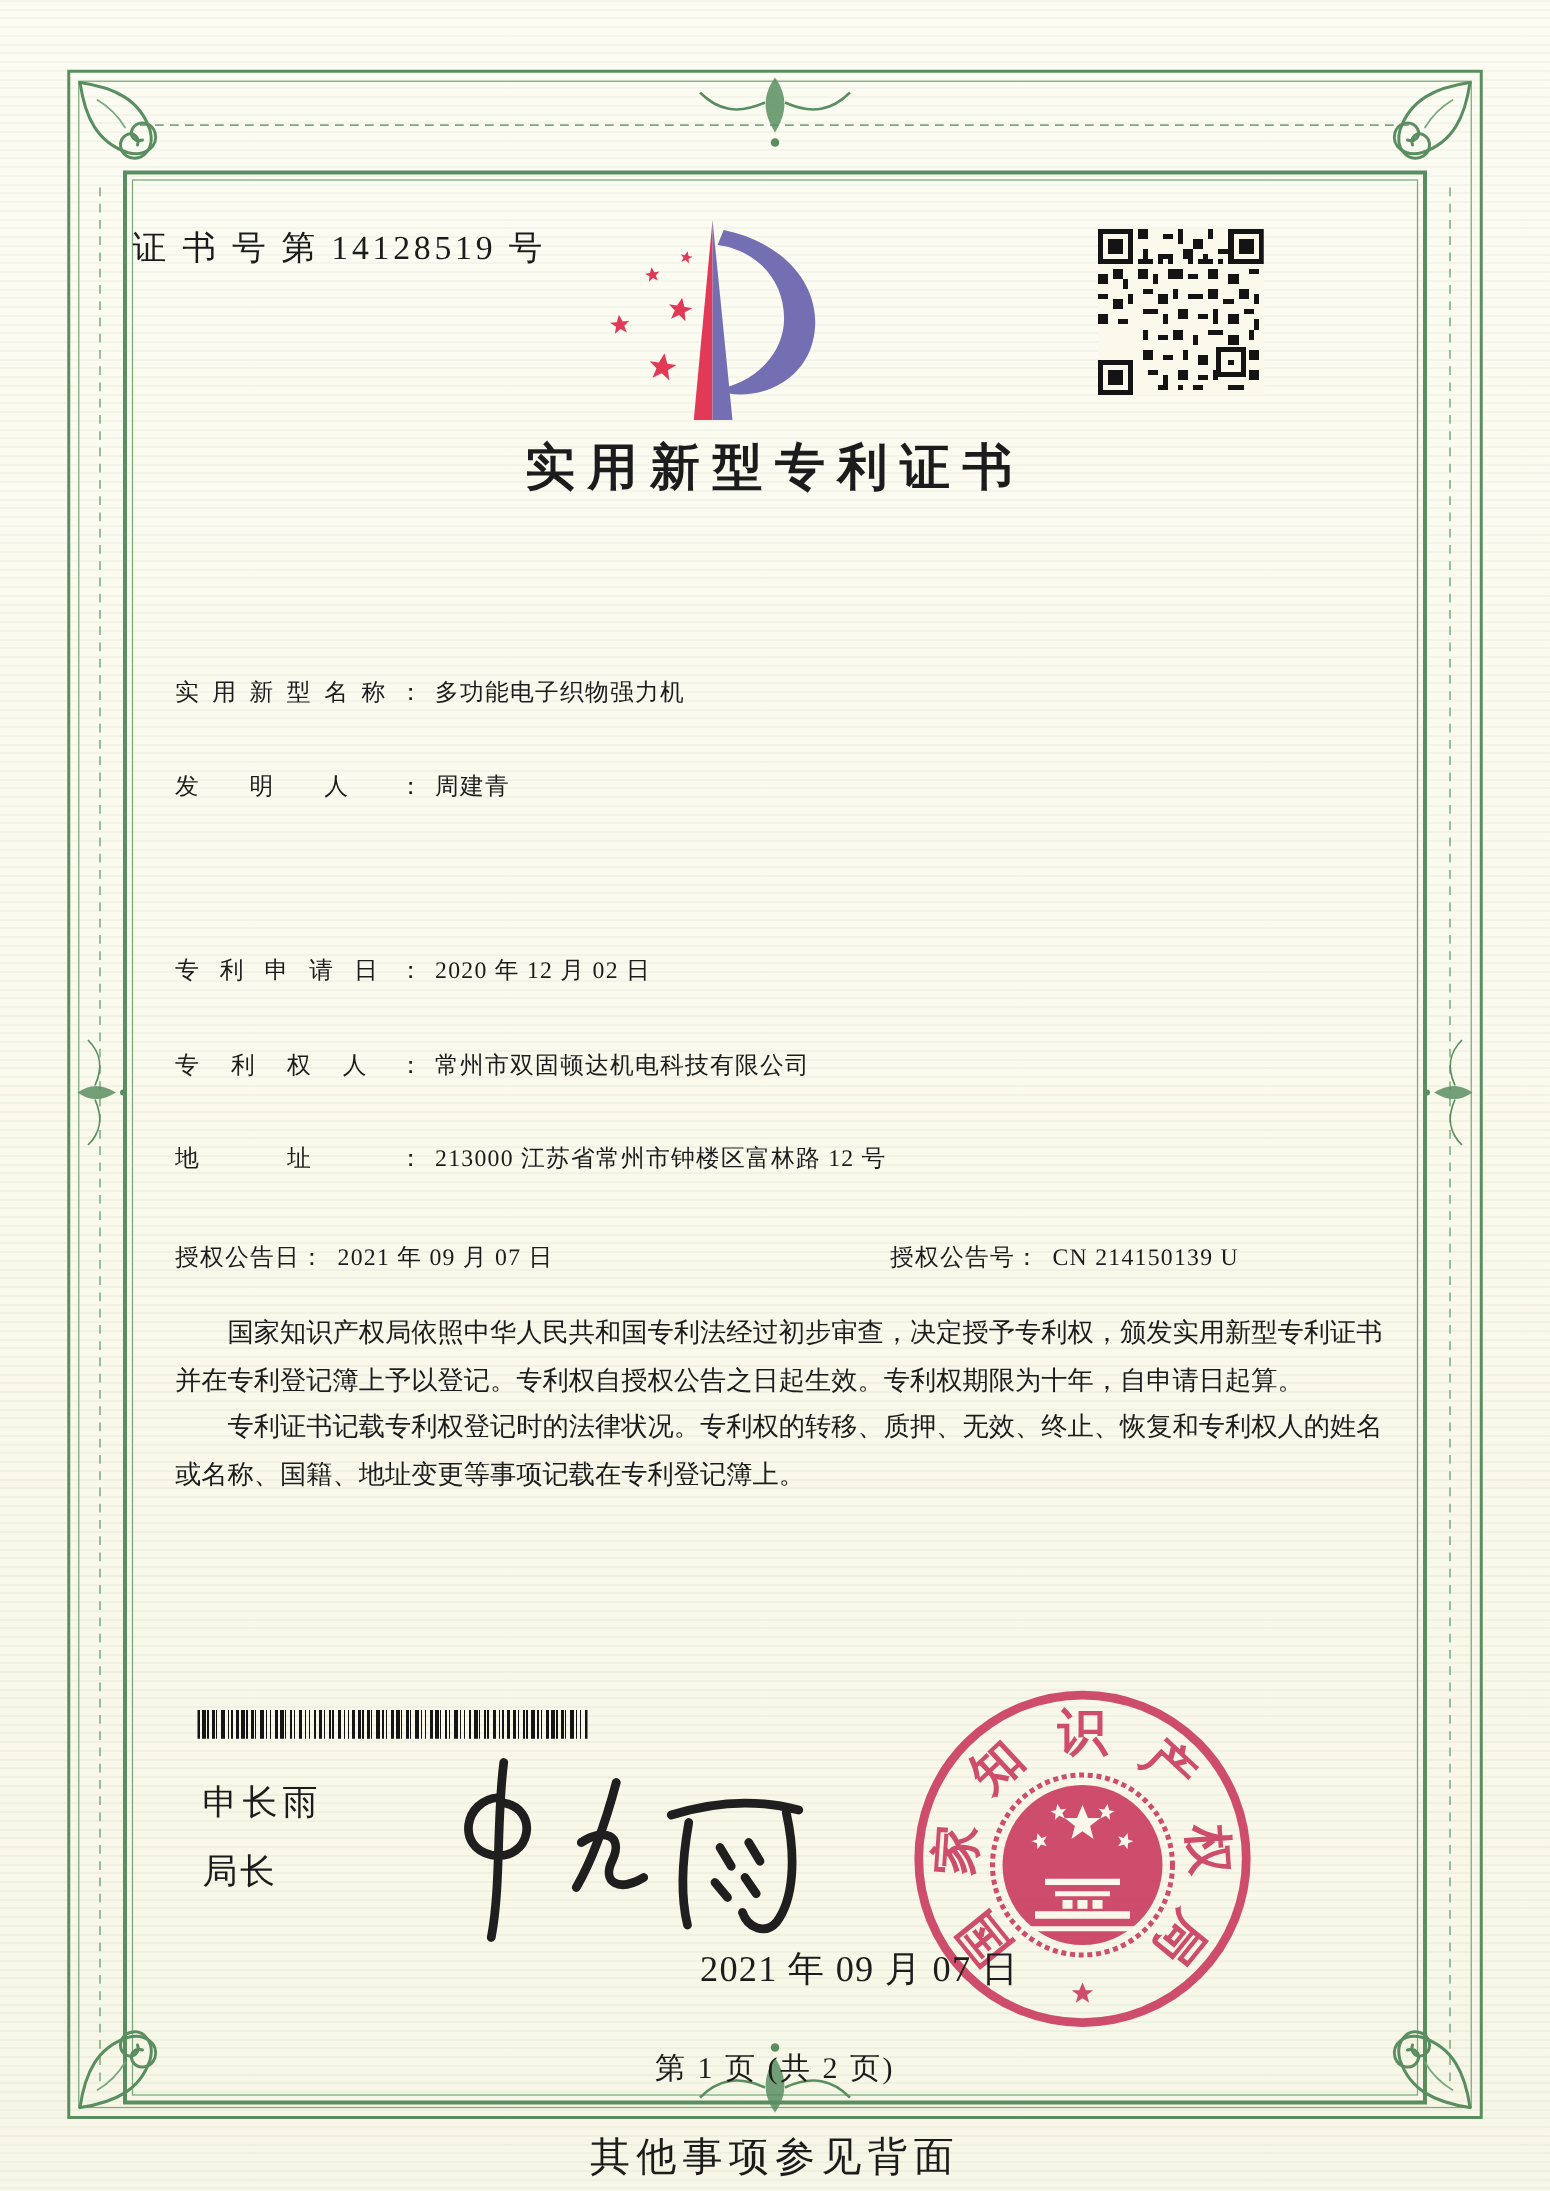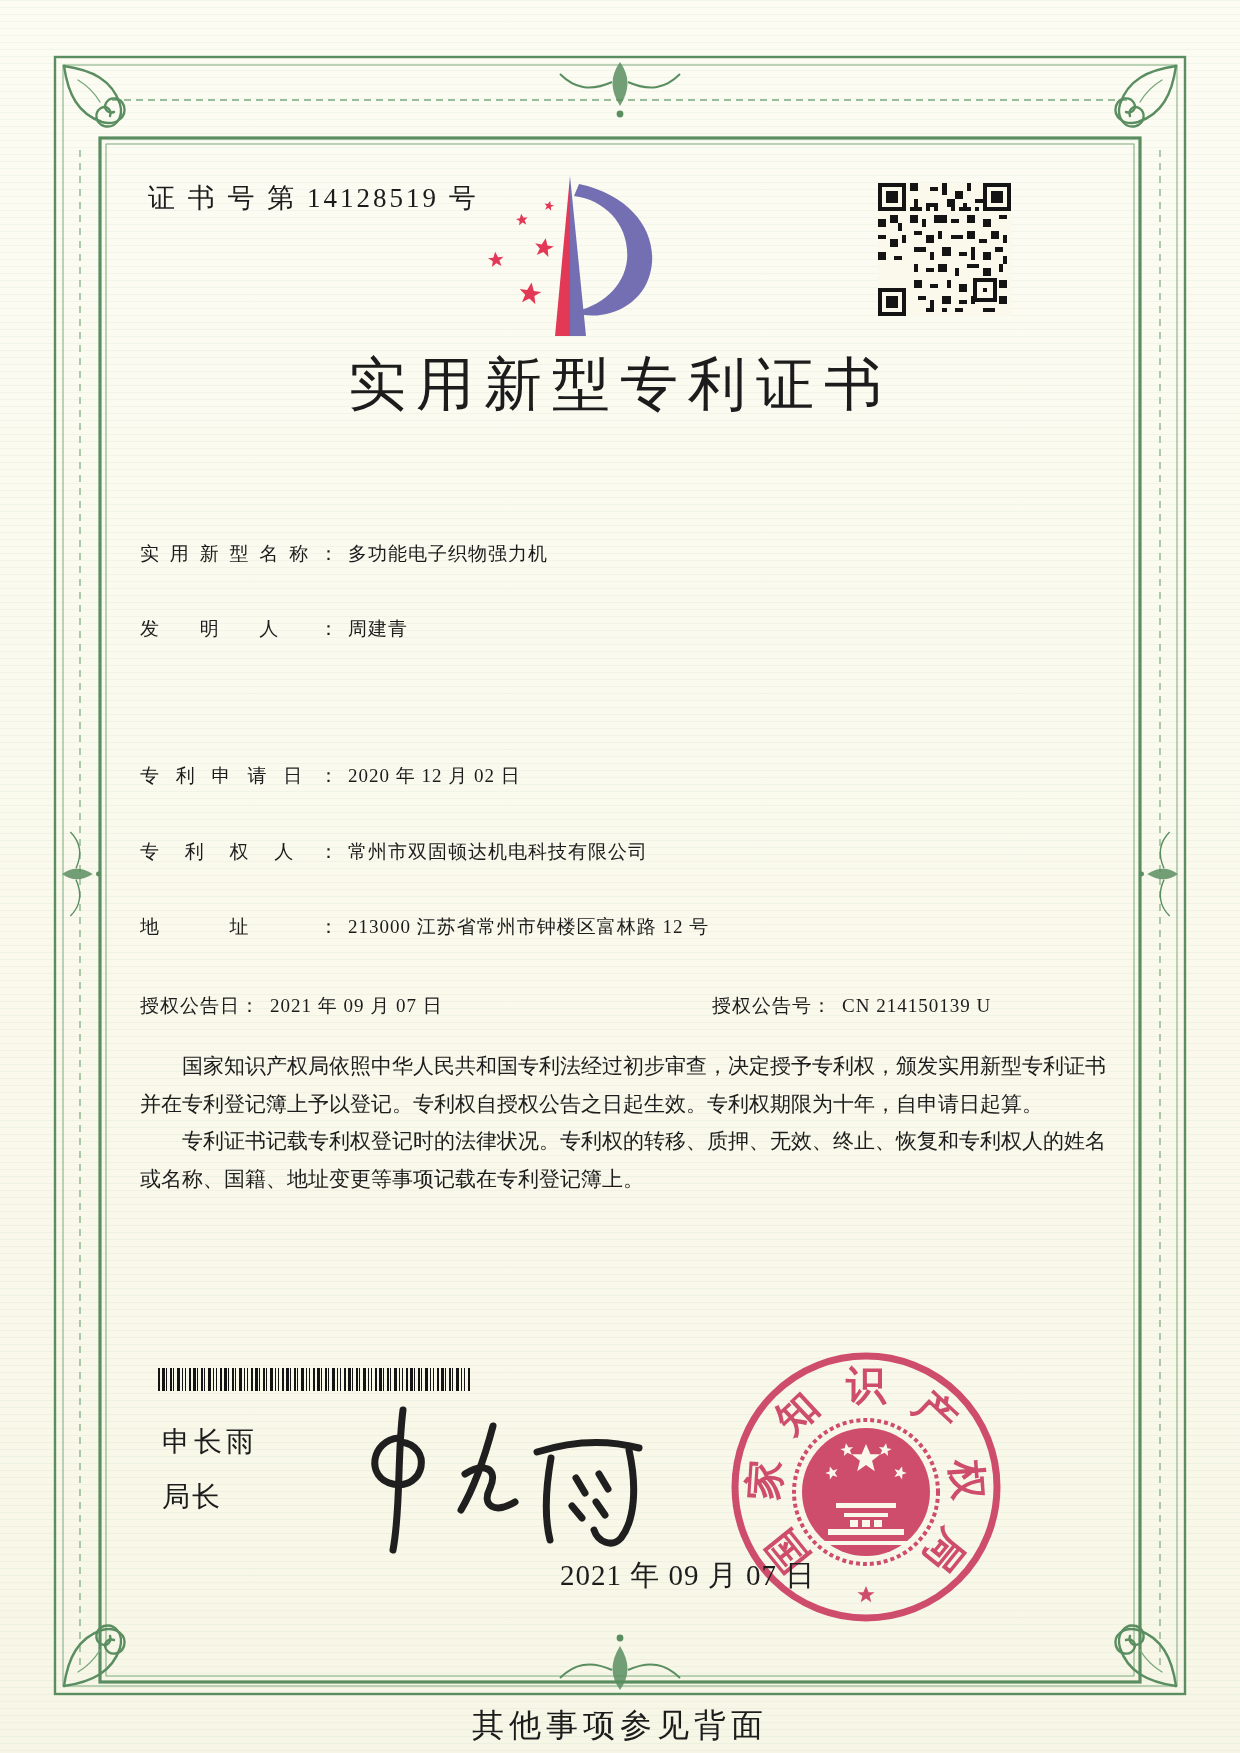--- a/index.html
+++ b/index.html
@@ -11,25 +11,25 @@
   }
   .page::before{
     content:""; position:absolute; inset:0; z-index:0; pointer-events:none;
     background:
       repeating-linear-gradient(180deg, rgba(150,190,160,0.10) 0 1.5px, rgba(0,0,0,0) 1.5px 7px),
       linear-gradient(180deg, rgba(255,255,250,.5), rgba(240,242,220,.35));
   }
   .layer{position:absolute; inset:0; z-index:1;}
   svg.frame{position:absolute; inset:0; width:100%; height:100%; z-index:1; pointer-events:none;}
 
-  .cert-no{position:absolute; left:106px; top:180px; font-size:27px; letter-spacing:3px;padding-left:42px;}
+  .cert-no{position:absolute; left:106px; top:180px; font-size:27px; letter-spacing:3px;}
   .logo{position:absolute; left:452px; top:168px; width:230px; height:170px;}
   .qr{position:absolute; left:878px; top:183px; width:133px; height:133px;}
   .title{position:absolute; left:0; right:0; top:346px; text-align:center;
-         font-size:58px; font-weight:400; letter-spacing:10px;}
+         font-size:40px; font-weight:700; letter-spacing:10px;}
 
   .frow{position:absolute; left:140px; width:965px; font-size:19px; white-space:nowrap;}
   .flabel{display:inline-block; width:198px; text-align:justify; text-align-last:justify; vertical-align:top;}
   .fvalue{margin-left:10px; letter-spacing:1px;}
   .grant-right{position:absolute; left:572px; top:0; white-space:nowrap;}
   .glabel{letter-spacing:1px;}
 
   .bodytext{position:absolute; left:140px; top:1048px; width:966px;
             font-size:21px; line-height:37.6px; text-align:justify;}
   .bodytext p{margin:0; text-indent:2em;}
@@ -285,16 +285,17 @@
           <rect x="106" y="204" width="88" height="4"></rect>
           <rect x="134" y="183" width="8" height="7"></rect>
             <rect x="146" y="183" width="8" height="7"></rect>
             <rect x="158" y="183" width="8" height="7"></rect>
         </g>
       </g>
     </svg>
 
     <div class="seal-date">2021 年 09 月 07 日</div>
 
+    <div class="page-no">第 1 页 (共 2 页)</div>
     <div class="back-note">其他事项参见背面</div>
 
   </div>
 </div>
 
 </body></html>

